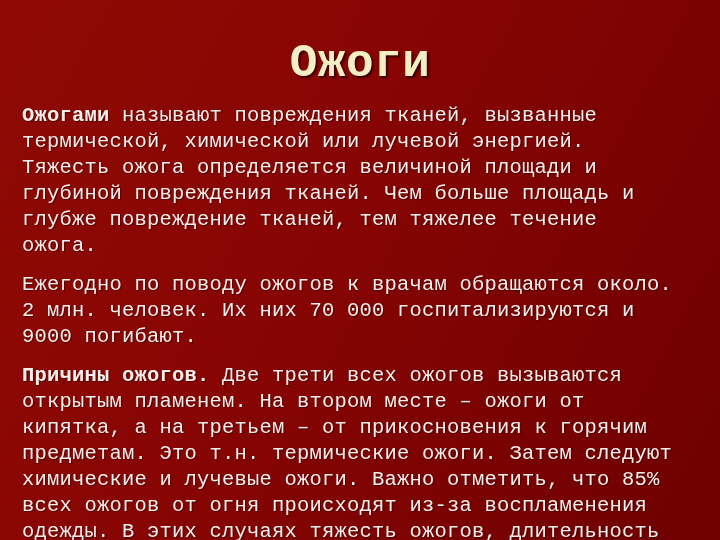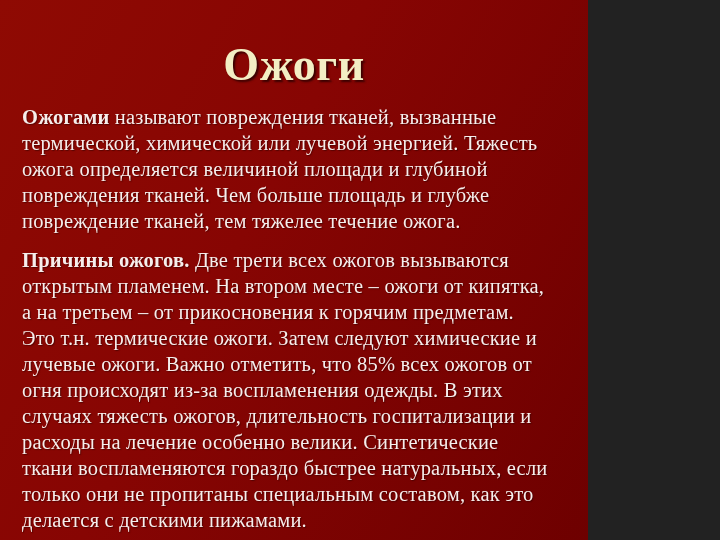--- a/index.html
+++ b/index.html
@@ -2,29 +2,29 @@
 <html lang="ru"><head>
 <meta charset="utf-8">
 <style>
   html, body {
     margin: 0;
     padding: 0;
     background: #222;
   }
   .slide {
     position: relative;
-    width: 588px;
+    width: 720px;
     height: 540px;
     overflow: hidden;
     box-sizing: border-box;
     background: linear-gradient(118deg,
       var(--bg-top-left, #8f0a03) 0%,
       var(--bg-mid, #870503) 42%,
       var(--bg-bottom-right, #6e0000) 100%);
-    font-family: Liberation Serif, serif;
+    font-family: Liberation Mono, monospace;
   }
   .slide-title {
     margin: 0;
     padding-top: 38px;
     text-align: center;
     font-size: 46px;
     font-weight: bold;
     letter-spacing: 0.5px;
     color: var(--title-color, #f3eec4);
     text-shadow: 2px 2px 2px rgba(45, 0, 0, 0.85);
@@ -44,15 +44,16 @@
     font-weight: bold;
   }
 </style>
 </head>
 <body>
 
 <div class="slide" style="--bg-top-left: #8f0a03; --bg-mid: #870503; --bg-bottom-right: #6e0000; --title-color: #f3eec4; --body-color: #f6eeec;">
   <h1 class="slide-title">Ожоги</h1>
   <div class="slide-body">
       <p class="paragraph"><span class="run-bold">Ожогами</span><span class="run-regular"> называют повреждения тканей, вызванные термической, химической или лучевой энергией. Тяжесть ожога определяется величиной площади и глубиной повреждения тканей. Чем больше площадь и глубже повреждение тканей, тем тяжелее течение ожога.</span></p>
+      <p class="paragraph"><span class="run-regular">Ежегодно по поводу ожогов к врачам обращаются около. 2 млн. человек. Их них 70 000 госпитализируются и 9000 погибают.</span></p>
       <p class="paragraph"><span class="run-bold">Причины ожогов.</span><span class="run-regular"> Две трети всех ожогов вызываются открытым пламенем. На втором месте – ожоги от кипятка, а на третьем – от прикосновения к горячим предметам. Это т.н. термические ожоги. Затем следуют химические и лучевые ожоги. Важно отметить, что 85% всех ожогов от огня происходят из-за воспламенения одежды. В этих случаях тяжесть ожогов, длительность госпитализации и расходы на лечение особенно велики. Синтетические ткани воспламеняются гораздо быстрее натуральных, если только они не пропитаны специальным составом, как это делается с детскими пижамами.</span></p>
     </div>
 </div>
 
 </body></html>

